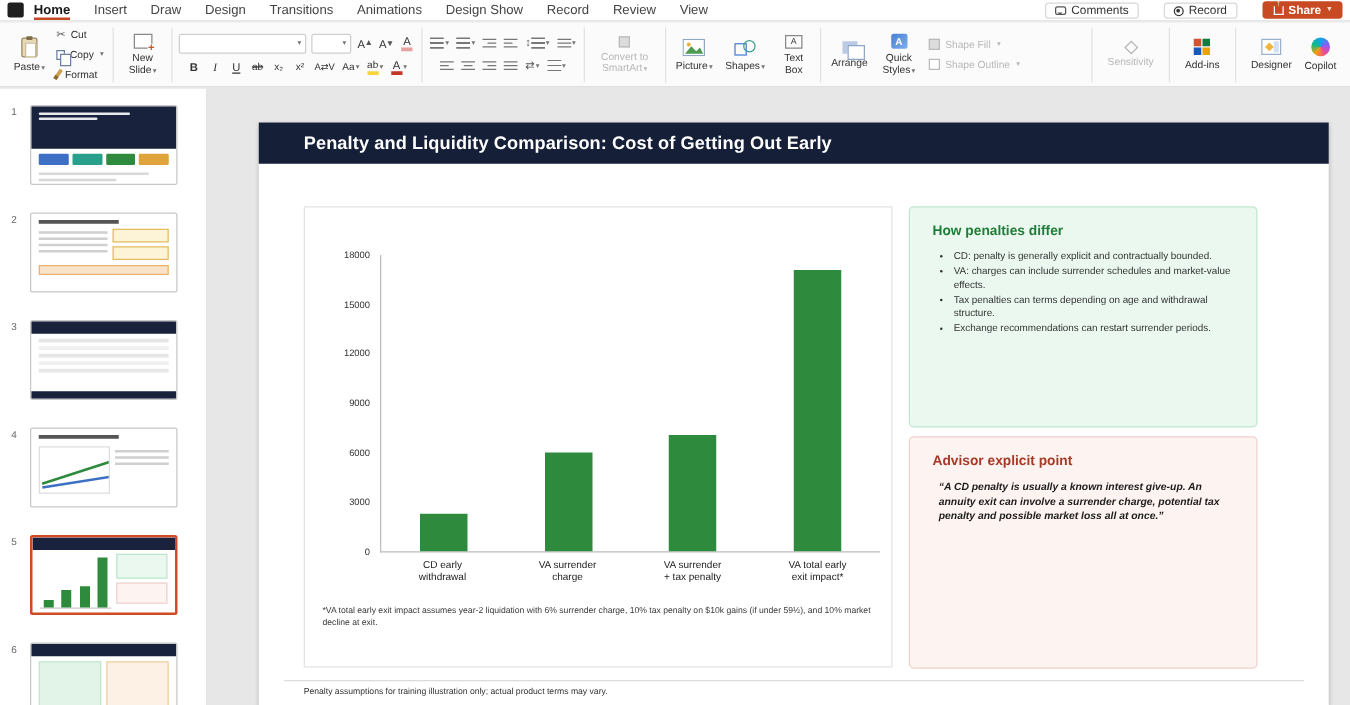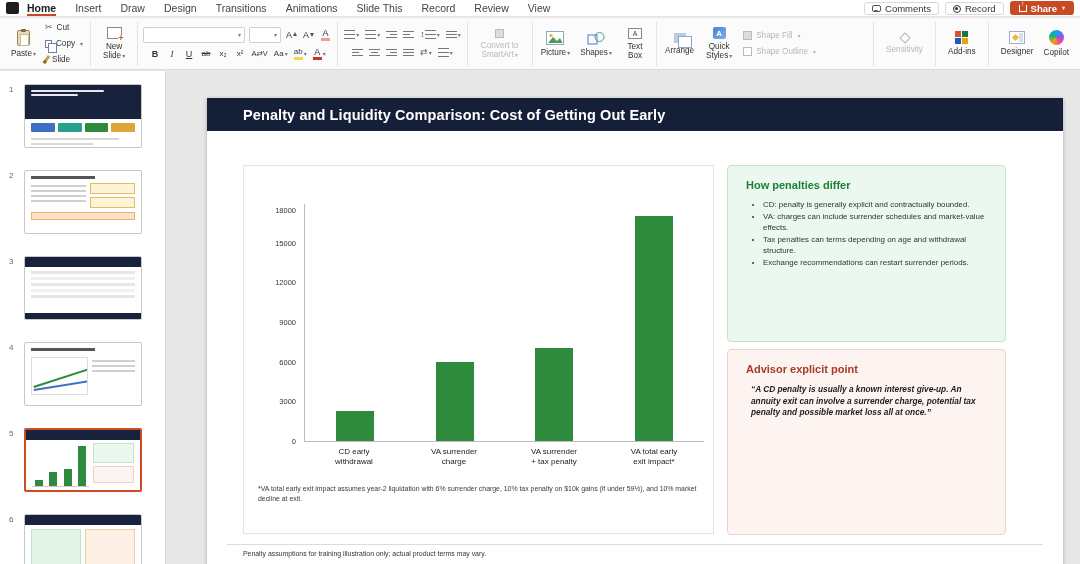--- a/index.html
+++ b/index.html
@@ -6,21 +6,21 @@
   html,body{width:1080px;height:564px;overflow:hidden}
   body{font-family:"Liberation Sans",sans-serif;background:#e7e7e7;position:relative;color:#333}
   button{font-family:inherit;cursor:pointer}
 
   
   .menubar{position:absolute;left:0;top:0;width:1080px;height:17px;background:#fff;border-bottom:1px solid #e6e6e6;display:flex;align-items:center;padding:0 6px;z-index:30}
   .app-logo{width:13px;height:12px;background:#1f1f1f;border-radius:2px;margin-right:8px;flex:none}
   .mtabs{display:flex;gap:19px;align-items:center;height:100%}
   .mtab{font-size:10.5px;color:#444;height:100%;display:flex;align-items:center;white-space:nowrap}
   .mtab.active{color:#1a1a1a;font-weight:700;box-shadow:inset 0 -2px 0 #c24a24}
-  .mb-right{margin-left:auto;display:flex;gap:6px;align-items:flex-end}
+  .mb-right{margin-left:auto;display:flex;gap:20px;align-items:flex-end}
   .pill{display:flex;align-items:center;gap:4px;height:13px;border:1px solid #d8d8d8;border-radius:3px;background:#fff;padding:0 7px;font-size:9.5px;color:#333}
   .ic-bubble{width:9px;height:7px;border:1px solid #555;border-radius:2px;position:relative}
   .ic-bubble::after{content:"";position:absolute;left:1px;bottom:-3px;border:2px solid transparent;border-top-color:#555}
   .ic-rec{width:8px;height:8px;border:1.4px solid #333;border-radius:50%;position:relative}
   .ic-rec::after{content:"";position:absolute;left:1px;top:1px;width:3px;height:3px;border-radius:50%;background:#333}
   .btn-share{display:flex;align-items:center;gap:4px;height:14px;border:none;border-radius:3px;background:#c74a22;color:#fff;padding:0 9px;font-size:9.5px;font-weight:600}
   .ic-share{width:8px;height:7px;border:1px solid #fff;border-top:none;position:relative}
   .ic-share::after{content:"↑";position:absolute;left:1.5px;top:-5px;font-size:7px;color:#fff}
   .chev{font-size:6px;color:#777;margin-left:1px;line-height:1}
   .btn-share .chev{color:#ffd9cc}
@@ -147,21 +147,21 @@
 
 <div class="menubar">
   <div class="app-logo"></div>
   <div class="mtabs">
       <div class="mtab active">Home</div>
       <div class="mtab">Insert</div>
       <div class="mtab">Draw</div>
       <div class="mtab">Design</div>
       <div class="mtab">Transitions</div>
       <div class="mtab">Animations</div>
-      <div class="mtab">Slide This</div>
+      <div class="mtab">Design Show</div>
       <div class="mtab">Record</div>
       <div class="mtab">Review</div>
       <div class="mtab">View</div>
     </div>
   <div class="mb-right">
     <button class="pill">
       <span class="ic-bubble"></span>
       <span>Comments</span>
     </button>
     <button class="pill">
@@ -188,21 +188,21 @@
           <span class="glyph">✂</span>
           <span>Cut</span>
         </button>
       <button class="rsm">
           <span class="ic-copy"></span>
           <span>Copy</span>
           <span class="chev">▾</span>
         </button>
       <button class="rsm">
           <span class="ic-brush"></span>
-          <span>Slide</span>
+          <span>Format</span>
         </button>
     </div>
   </div>
   <i class="rdiv"></i>
 
   <div class="rgroup">
     <button class="rbig">
       <span class="ic-newslide"></span>
       <span class="rlbl" style="max-width:30px"><span>New Slide</span><span class="chev">▾</span></span>
     </button>
@@ -487,21 +487,21 @@
       </div>
 
       <div class="chart-card">
         <div>
             <div class="ytick" style="top: 272px;">0</div>
             <div class="ytick" style="top: 232.333px;">3000</div>
             <div class="ytick" style="top: 192.667px;">6000</div>
             <div class="ytick" style="top: 153px;">9000</div>
             <div class="ytick" style="top: 113.333px;">12000</div>
             <div class="ytick" style="top: 73.6667px;">15000</div>
-            <div class="ytick" style="top: 34px; margin-top: 7px;">18000</div>
+            <div class="ytick" style="top: 34px;">18000</div>
           </div>
         <div class="plot">
             <div class="bar-slot">
               <div class="bar" style="height: 29.75px; background: rgb(46, 139, 61);"></div>
             </div>
             <div class="bar-slot">
               <div class="bar" style="height: 79.3333px; background: rgb(46, 139, 61);"></div>
             </div>
             <div class="bar-slot">
               <div class="bar" style="height: 92.5556px; background: rgb(46, 139, 61);"></div>

